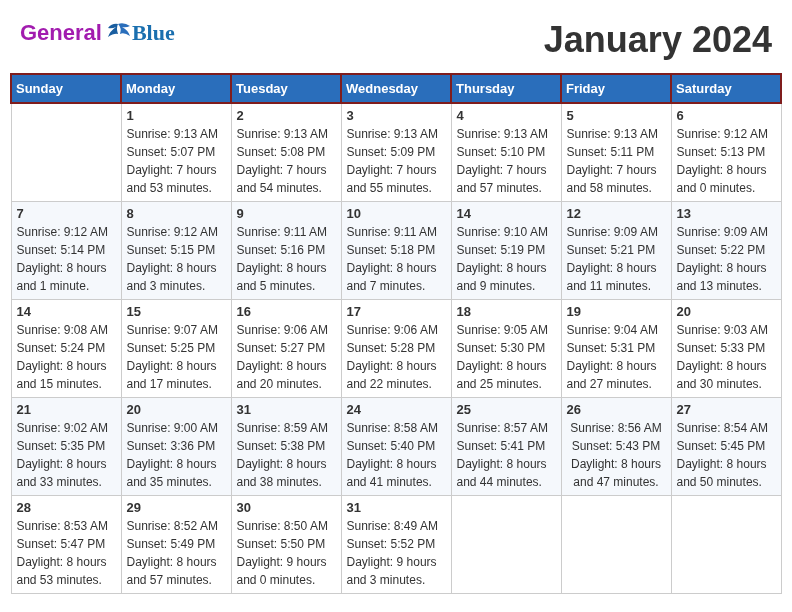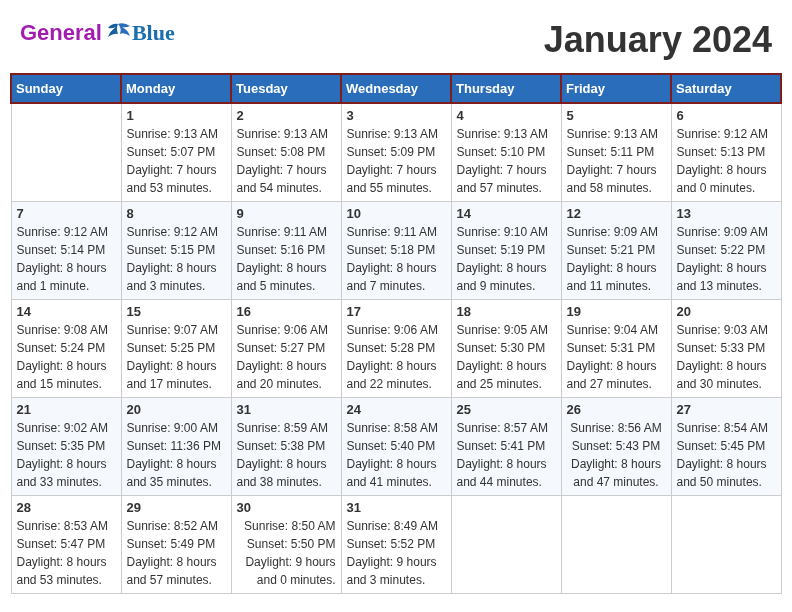--- a/index.html
+++ b/index.html
@@ -277,21 +277,21 @@
         <td>
           <div class="day-number">21</div>
           <div class="day-info" style="white-space: pre-line;">Sunrise: 9:02 AM
 Sunset: 5:35 PM
 Daylight: 8 hours
 and 33 minutes.</div>
         </td>
         <td>
           <div class="day-number">20</div>
           <div class="day-info" style="white-space: pre-line;">Sunrise: 9:00 AM
-Sunset: 11:36 PM
+Sunset: 3:36 PM
 Daylight: 8 hours
 and 35 minutes.</div>
         </td>
         <td>
           <div class="day-number">31</div>
           <div class="day-info" style="white-space: pre-line;">Sunrise: 8:59 AM
 Sunset: 5:38 PM
 Daylight: 8 hours
 and 38 minutes.</div>
         </td>
@@ -334,21 +334,21 @@
         </td>
         <td>
           <div class="day-number">29</div>
           <div class="day-info" style="white-space: pre-line;">Sunrise: 8:52 AM
 Sunset: 5:49 PM
 Daylight: 8 hours
 and 57 minutes.</div>
         </td>
         <td>
           <div class="day-number">30</div>
-          <div class="day-info" style="white-space: pre-line; text-align: right;">Sunrise: 8:50 AM
+          <div class="day-info" style="white-space: pre-line;">Sunrise: 8:50 AM
 Sunset: 5:50 PM
 Daylight: 9 hours
 and 0 minutes.</div>
         </td>
         <td>
           <div class="day-number">31</div>
           <div class="day-info" style="white-space: pre-line;">Sunrise: 8:49 AM
 Sunset: 5:52 PM
 Daylight: 9 hours
 and 3 minutes.</div>

